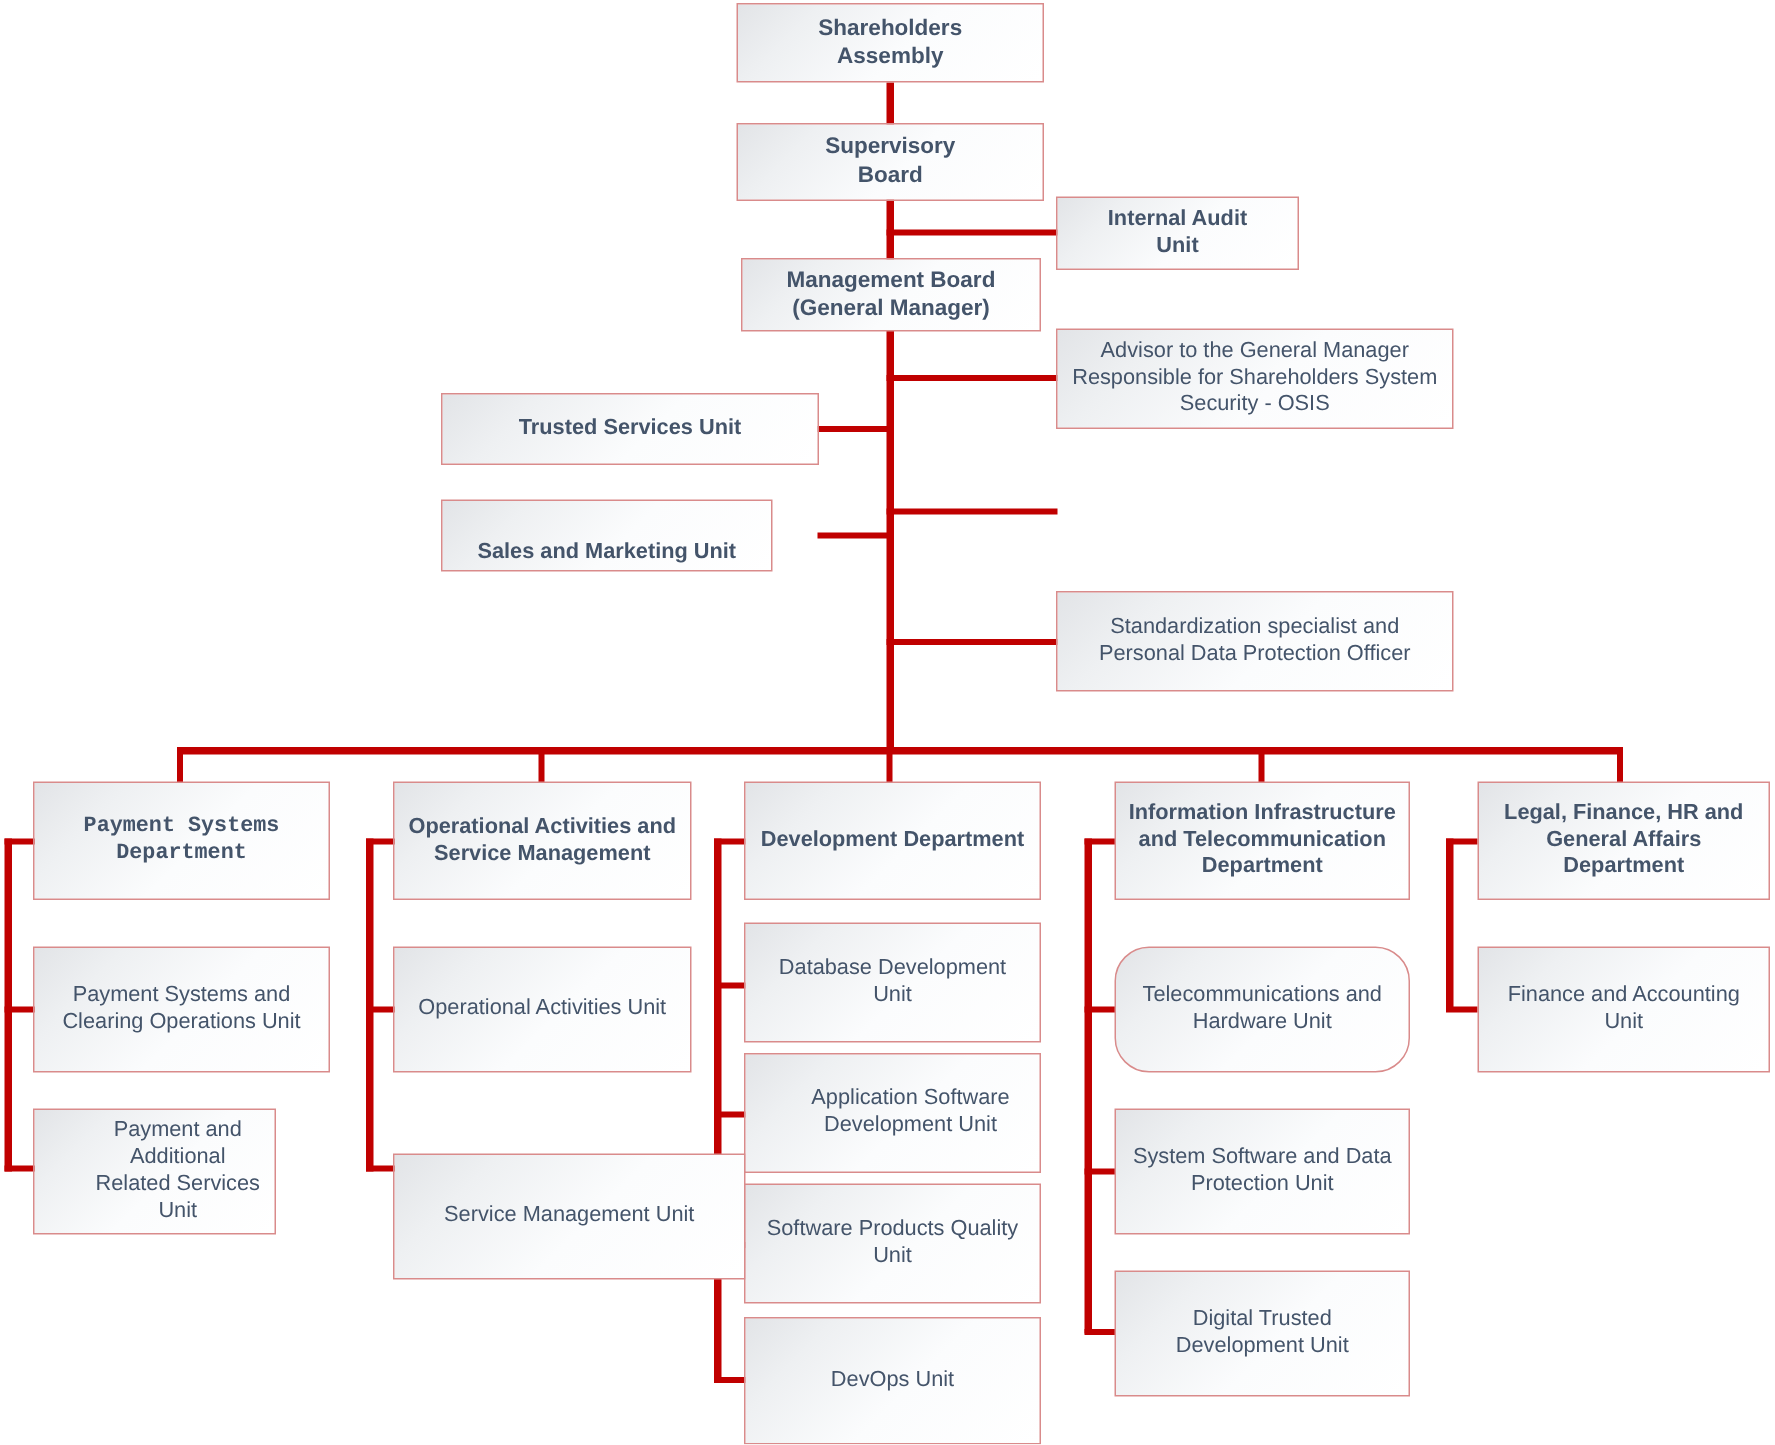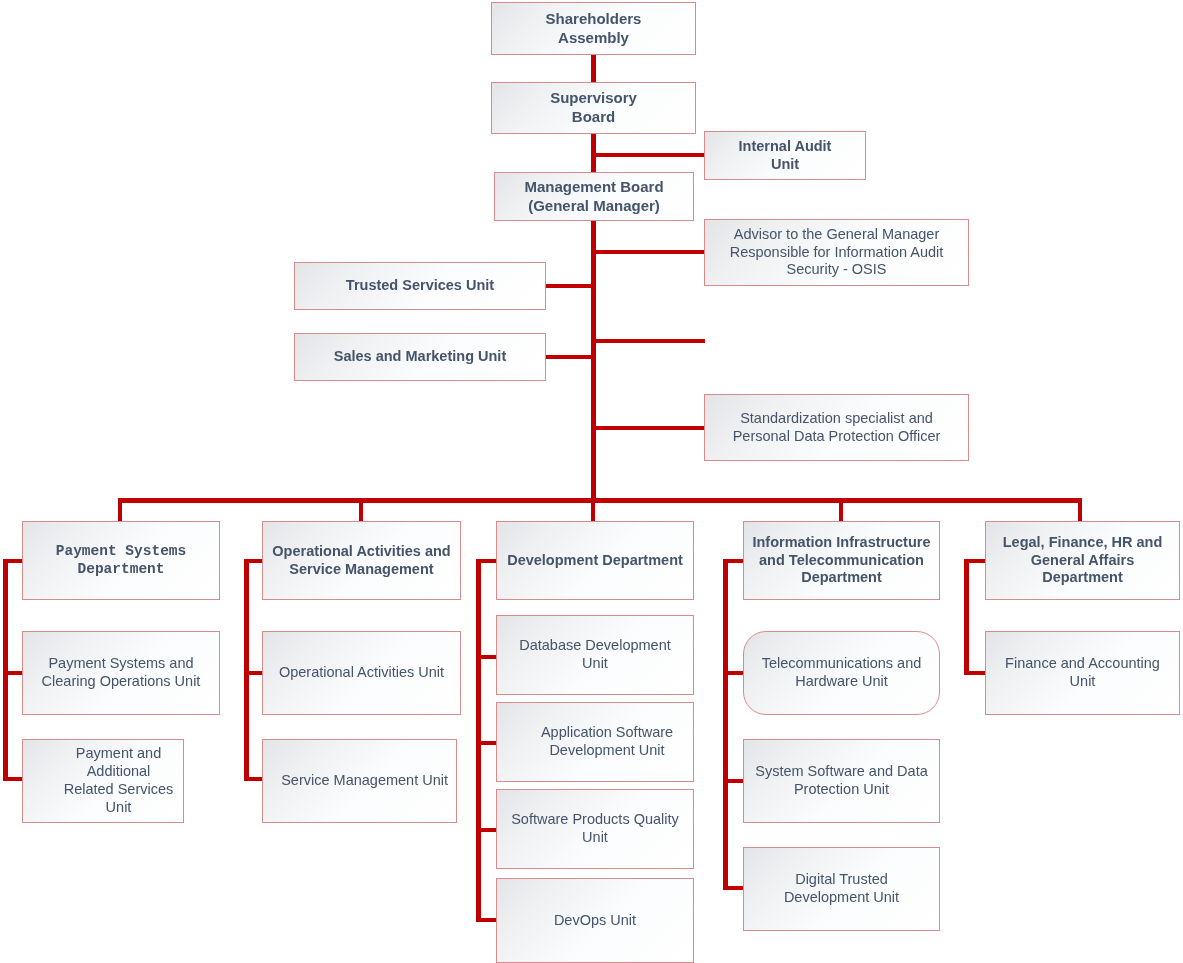--- a/index.html
+++ b/index.html
@@ -135,38 +135,38 @@
   <div class="node level-top fs15" style="left:494px; top:172px; width:200px; height:49px;">
     <span class="label">
       <span>Management Board</span><br>
       <span>(General Manager)</span>
     </span>
   </div>
 
   <div class="node plain fs14" style="left:704px; top:219px; width:265px; height:67px;">
     <span class="label">
       <span>Advisor to the General Manager</span><br>
-      <span>Responsible for Information Audit</span><br>
+      <span>Responsible for Shareholders System</span><br>
       <span>Security - OSIS</span>
     </span>
   </div>
 
 
   <div class="node plain fs14" style="left:704px; top:394px; width:265px; height:67px;">
     <span class="label">
       <span>Standardization specialist and</span><br>
       <span>Personal Data Protection Officer</span>
     </span>
   </div>
 
   <div class="node unit-bold fs14" style="left:294px; top:262px; width:252px; height:48px;justify-content:center;">
     <span class="label">Trusted Services Unit</span>
   </div>
 
-  <div class="node unit-bold fs14" style="left:294px; top:333px; width:252px; height:48px;">
+  <div class="node unit-bold fs14" style="left:294px; top:333px; width:221px; height:48px;align-items:flex-end;">
     <span class="label">Sales and Marketing Unit</span>
   </div>
 
   <div class="node dept fs14" style="left:22px; top:521px; width:198px; height:79px;font-family:Liberation Mono, monospace;">
     <span class="label">
       <span>Payment Systems</span><br>
       <span>Department</span>
     </span>
   </div>
   <div class="node plain fs14" style="left:22px; top:631px; width:198px; height:84px;">
@@ -184,21 +184,21 @@
 
   <div class="node dept fs14" style="left:262px; top:521px; width:199px; height:79px;">
     <span class="label">
       <span>Operational Activities and</span><br>
       <span>Service Management</span>
     </span>
   </div>
   <div class="node plain fs14" style="left:262px; top:631px; width:199px; height:84px;">
     <span class="label">Operational Activities Unit</span>
   </div>
-  <div class="node plain fs14" style="left:262px; top:739px; width:195px; height:84px;text-align:right;">
+  <div class="node plain fs14" style="left:262px; top:769px; width:235px; height:84px;">
     <span class="label">Service Management Unit</span>
   </div>
 
   <div class="node dept fs14" style="left:496px; top:521px; width:198px; height:79px;">
     <span class="label">Development Department</span>
   </div>
   <div class="node plain fs14" style="left:496px; top:615px; width:198px; height:80px;">
     <span class="label">
       <span>Database Development</span><br>
       <span>Unit</span>

